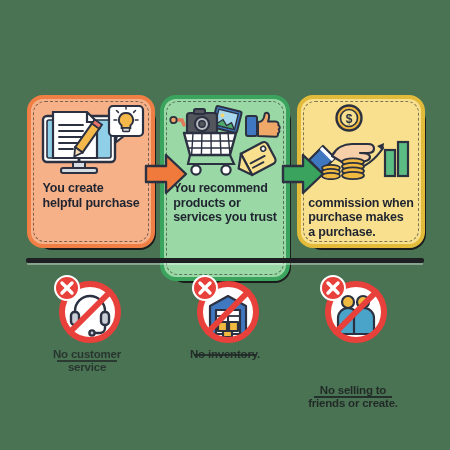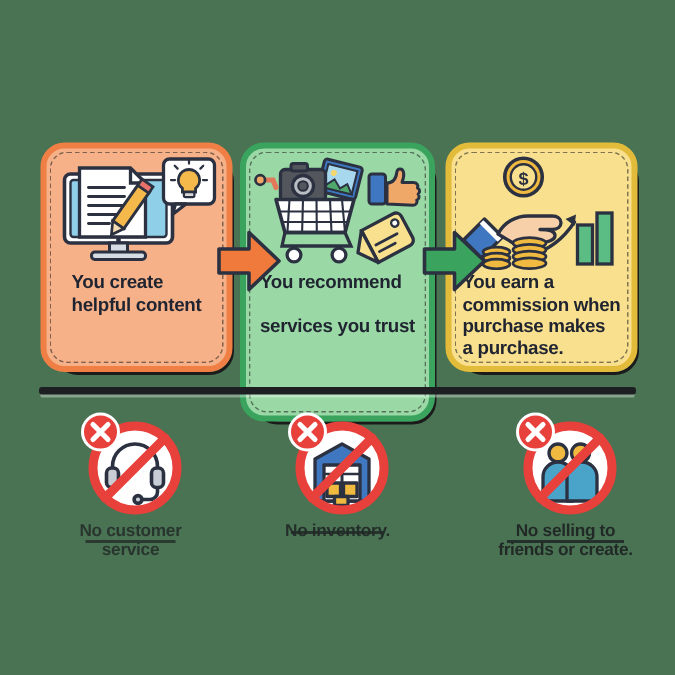--- a/index.html
+++ b/index.html
@@ -66,21 +66,21 @@
   }
 
   
   .excl-row{position:absolute;left:0;top:272px;width:437px;height:110px;}
   .excl{
     position:absolute;width:146px;
     display:flex;flex-direction:column;align-items:center;
   }
   #excl-0{left:14px;}
   #excl-1{left:152px;}
-  #excl-2{left:304px;}
+  #excl-2{left:280px;gap:36px;}
   .excl-badge{width:74px;height:74px;position:relative;}
   .excl-label{
     margin-top:2px;text-align:center;
     font-size:11.5px;line-height:13px;font-weight:700;
     color:#1b1d20;letter-spacing:-.2px;
     position:relative;
   }
   .excl-label::after{
     content:"";position:absolute;left:6%;right:6%;top:46%;
     height:1.6px;background:rgba(22,24,28,.85);
@@ -134,21 +134,21 @@
             <line x1="89" y1="2.5" x2="89" y2="5"></line>
             <line x1="79.5" y1="6.5" x2="81.4" y2="8.4"></line>
             <line x1="98.5" y1="6.5" x2="96.6" y2="8.4"></line>
             <line x1="77" y1="16" x2="79.7" y2="16"></line>
             <line x1="101" y1="16" x2="98.3" y2="16"></line>
           </g>
         </svg>
       </div>
       <div class="panel-label">
         <span>You create</span><br>
-        <span>helpful content</span>
+        <span>helpful purchase</span>
       </div>
     </div>
 
     <div class="panel" id="panel-2">
       <div class="shadow"></div>
       <div class="dotline"></div>
       <div class="panel-art">
         <svg width="114" height="76" viewBox="0 0 114 76">
 
           <rect x="78" y="12" width="11" height="20" rx="2" fill="#3f78c0" stroke="#2b3140" stroke-width="2"></rect>
@@ -189,21 +189,21 @@
             <circle cx="98" cy="48" r="2.4" fill="#fff" stroke="#2b3140" stroke-width="1.6"></circle>
             <g stroke="#2b3140" stroke-width="1.8" stroke-linecap="round">
               <line x1="80" y1="55" x2="96" y2="55"></line>
               <line x1="80" y1="60" x2="92" y2="60"></line>
             </g>
           </g>
         </svg>
       </div>
       <div class="panel-label">
         <span>You recommend</span><br>
-        <br>
+        <span>products or</span><br>
         <span>services you trust</span>
       </div>
     </div>
 
     <div class="panel" id="panel-3">
       <div class="shadow"></div>
       <div class="dotline"></div>
       <div class="panel-art">
         <svg width="108" height="76" viewBox="0 0 108 76">
 
@@ -228,21 +228,21 @@
             <ellipse cx="46" cy="62.5" rx="11" ry="3.6" fill="#f0b93f"></ellipse>
             <ellipse cx="46" cy="67" rx="11" ry="3.6" fill="#f0b93f"></ellipse>
             <ellipse cx="46" cy="71.5" rx="11" ry="3.6" fill="#f0b93f"></ellipse>
             <ellipse cx="24" cy="64" rx="9" ry="3.2" fill="#f0b93f"></ellipse>
             <ellipse cx="24" cy="68" rx="9" ry="3.2" fill="#f0b93f"></ellipse>
             <ellipse cx="24" cy="72" rx="9" ry="3.2" fill="#f0b93f"></ellipse>
           </g>
         </svg>
       </div>
       <div class="panel-label">
-        <span>You earn a</span><br>
+        <br>
         <span>commission when</span><br>
         <span>purchase makes</span><br>
         <span>a purchase.</span>
       </div>
     </div>
 
     <div class="arrow" id="arrow-1">
       <svg width="44" height="44" viewBox="0 0 44 44">
         <path d="M2 14 h20 v-11 l20 19 l-20 19 v-11 h-20 z" fill="#ef7a3c" stroke="#2b3140" stroke-width="2.4" stroke-linejoin="round"></path>
       </svg>

